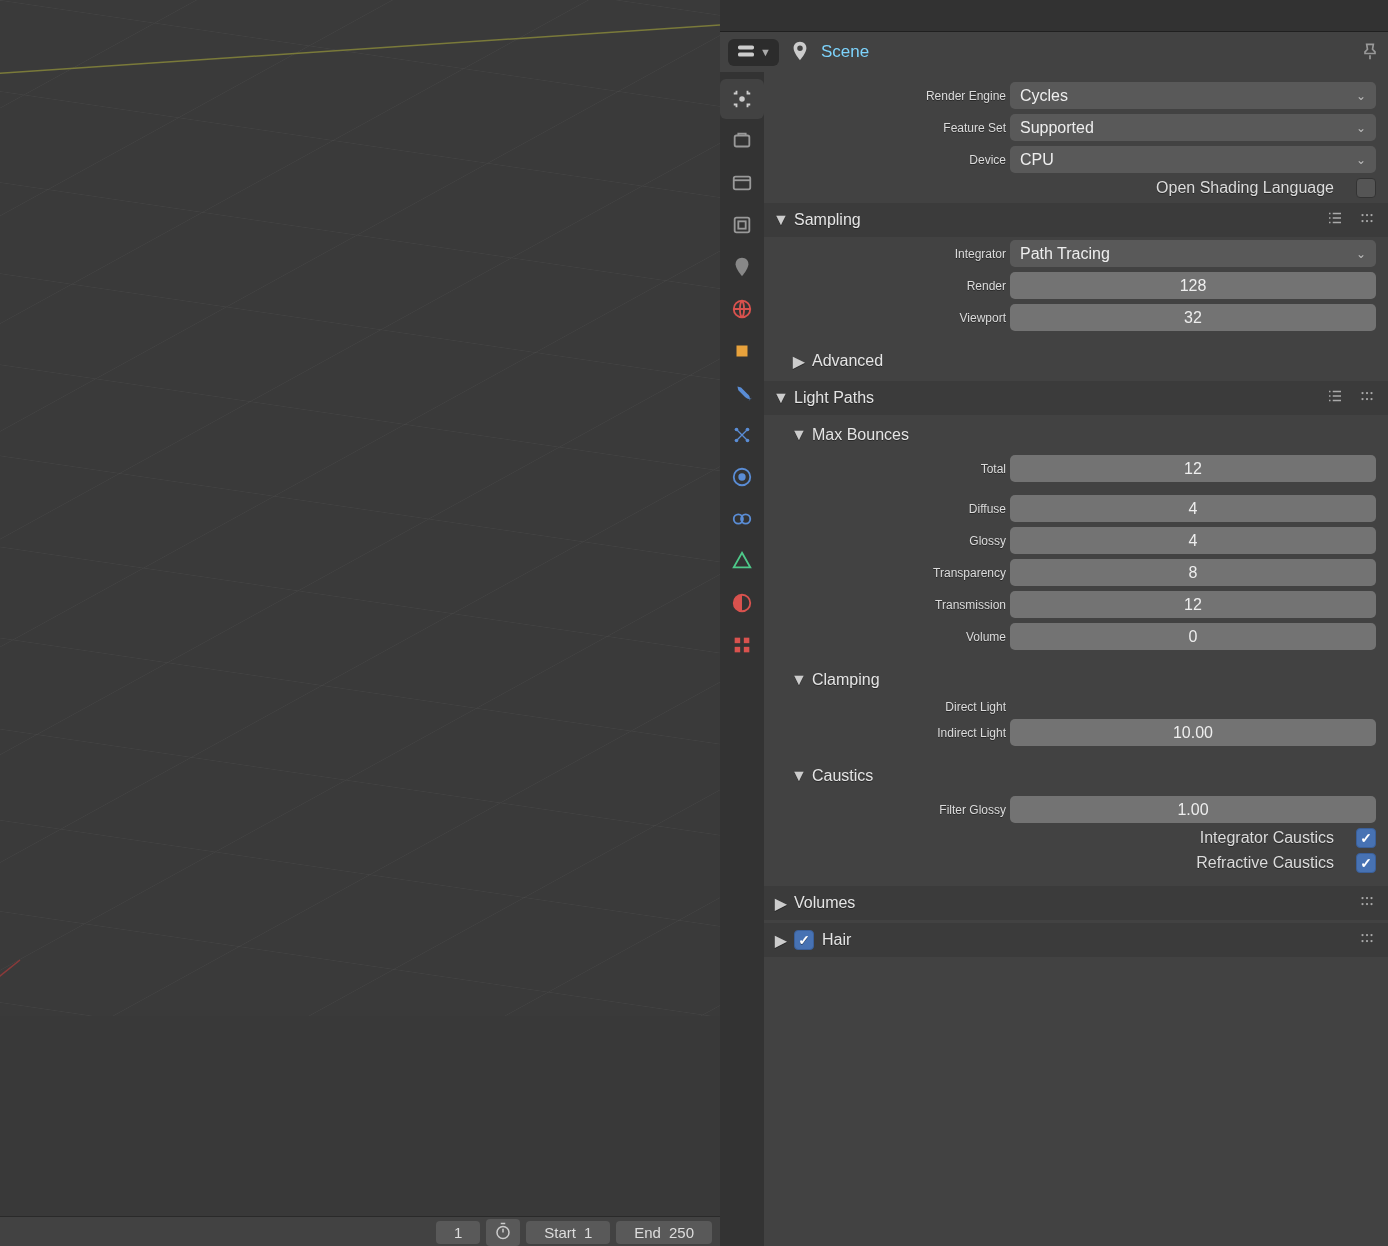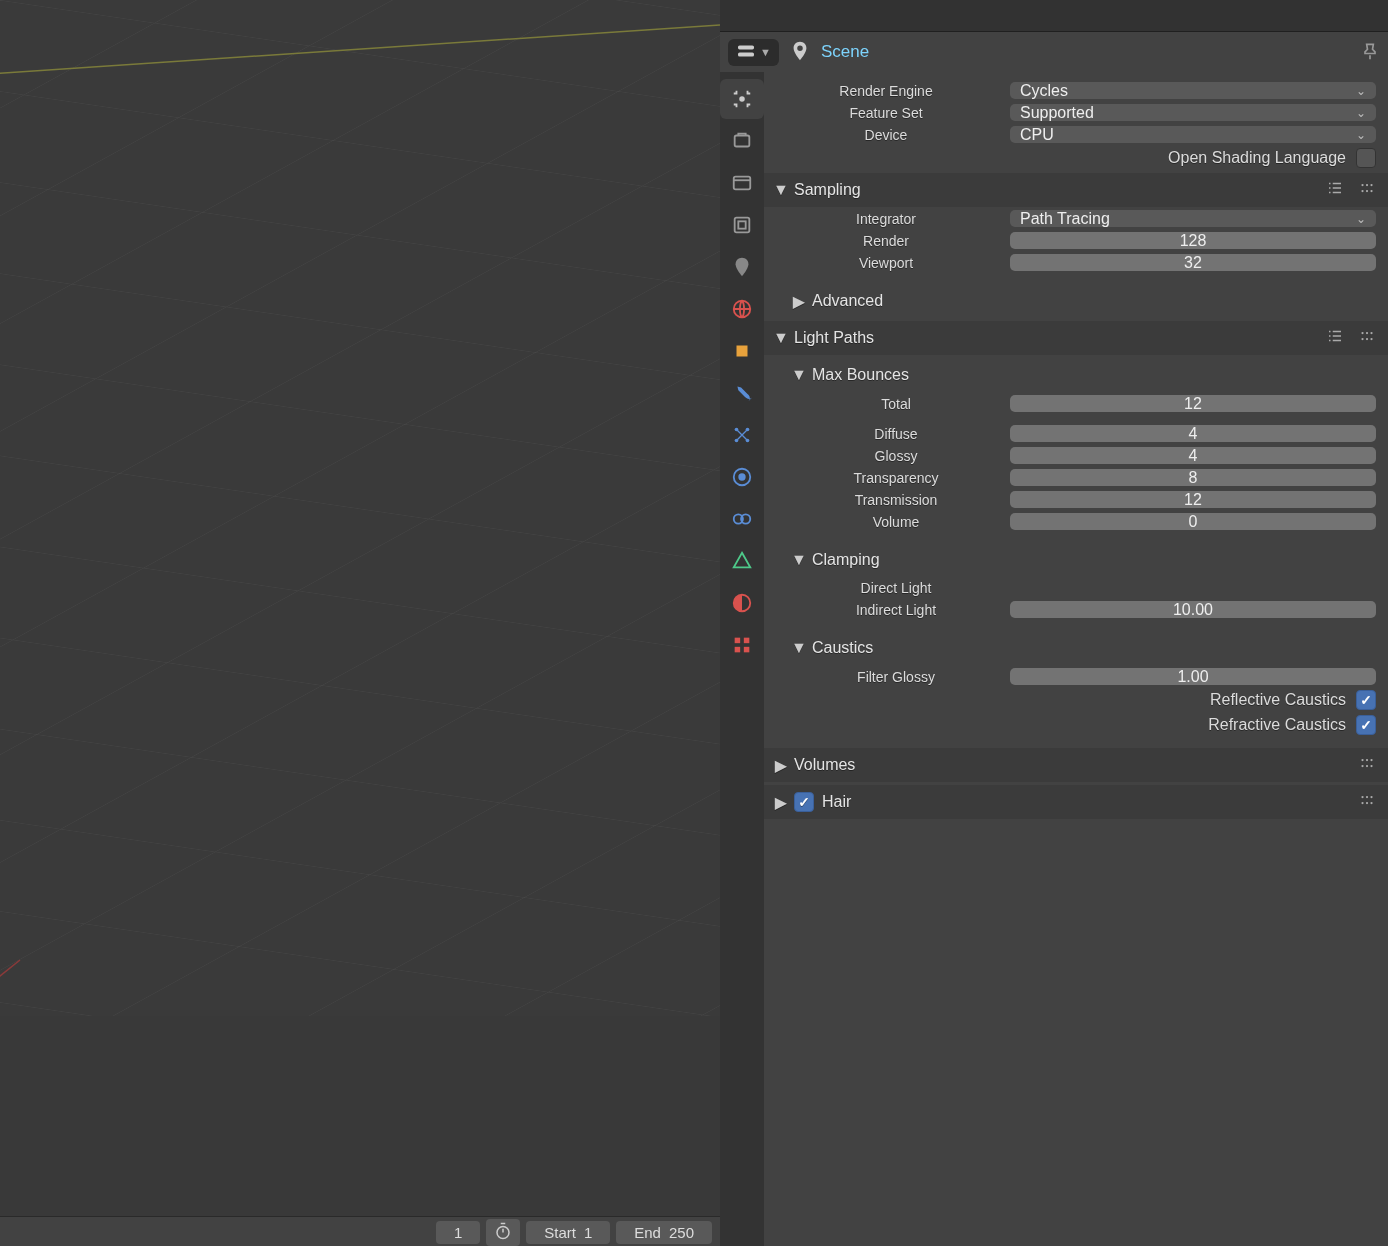--- a/index.html
+++ b/index.html
@@ -26,26 +26,26 @@
   
   
   .tabs { width: 44px; background: #333333; display: flex; flex-direction: column; padding-top: 6px; gap: 0; }
   .tab { width: 44px; height: 40px; display: flex; align-items: center; justify-content: center; color: #999; border-radius: 6px; margin: 1px 0; }
   .tab.active { background: #424242; }
   .tab svg { width: 22px; height: 22px; }
   
   
   .props { flex: 1; overflow-y: auto; padding: 10px 12px 0 10px; }
   .row { display: flex; align-items: center; margin-bottom: 5px; }
-  .row .label { flex: 0 0 236px; text-align: center; padding-right: 12px; color: #dcdcdc; font-size: 14px; text-shadow: 0 1px 0 rgba(0,0,0,0.4);}
+  .row .label { flex: 0 0 236px; text-align: right; padding-right: 4px; color: #dcdcdc; font-size: 12px; text-shadow: 0 1px 0 rgba(0,0,0,0.4);}
   .row .field { flex: 1; }
-  .selectbox, .numbox { background: #595959; border-radius: 5px; height: 17px; display: flex; align-items: center; padding: 0 10px; color: #eee; font-size: 16px; position: relative; }
+  .selectbox, .numbox { background: #595959; border-radius: 5px; height: 27px; display: flex; align-items: center; padding: 0 10px; color: #eee; font-size: 16px; position: relative; }
   .selectbox .chev { margin-left: auto; color: #bbb; font-size: 12px; }
   .numbox { justify-content: center; background: #737373; }
-  .checkrow { justify-content: flex-end; gap: 10px; }
+  .checkrow { justify-content: flex-end; gap: 22px; }
   .checkrow .clabel { color: #dcdcdc; font-size: 16px; text-shadow: 0 1px 0 rgba(0,0,0,0.4);}
   .checkbox { width: 20px; height: 20px; background: #555; border-radius: 4px; display: flex; align-items: center; justify-content: center; border:1px solid #333;}
   .checkbox.checked { background: #4772b3; border-color:#3a5f99;}
   .checkbox.checked::after { content: "✓"; color: #fff; font-size: 14px; font-weight: bold; }
   
   .panel-header { display: flex; align-items: center; height: 34px; padding: 0 4px; color: #e5e5e5; font-size: 16px; text-shadow: 0 1px 0 rgba(0,0,0,0.4); background:#414141; margin: 0 -12px 3px -10px; padding-left:10px; padding-right:12px;}
   .panel-header.sub { background:transparent; margin-left:0; padding-left:18px; font-size:16px;}
   .panel-header.lvl0 { background:#3b3b3b; }
   .disclosure { width: 14px; display: inline-flex; justify-content: center; margin-right: 6px; color:#ccc;}
   .panel-header .toolicons { margin-left:auto; display:flex; gap:14px; color:#999; }
@@ -397,21 +397,21 @@
       <div class="group indent">
         <div class="row">
           <div class="label">Filter Glossy</div>
           <div class="field">
               <div class="numbox">
                 <span>1.00</span>
               </div>
             </div>
         </div>
         <div class="row checkrow">
-          <span class="clabel">Reflective Caustics</span>
+          <span class="clabel">Integrator Caustics</span>
           <div class="checkbox checked"></div>
         </div>
         <div class="row checkrow">
           <span class="clabel">Refractive Caustics</span>
           <div class="checkbox checked"></div>
         </div>
       </div>
       <div class="row-gap"></div>
 
       <div class="panel-header lvl0">

